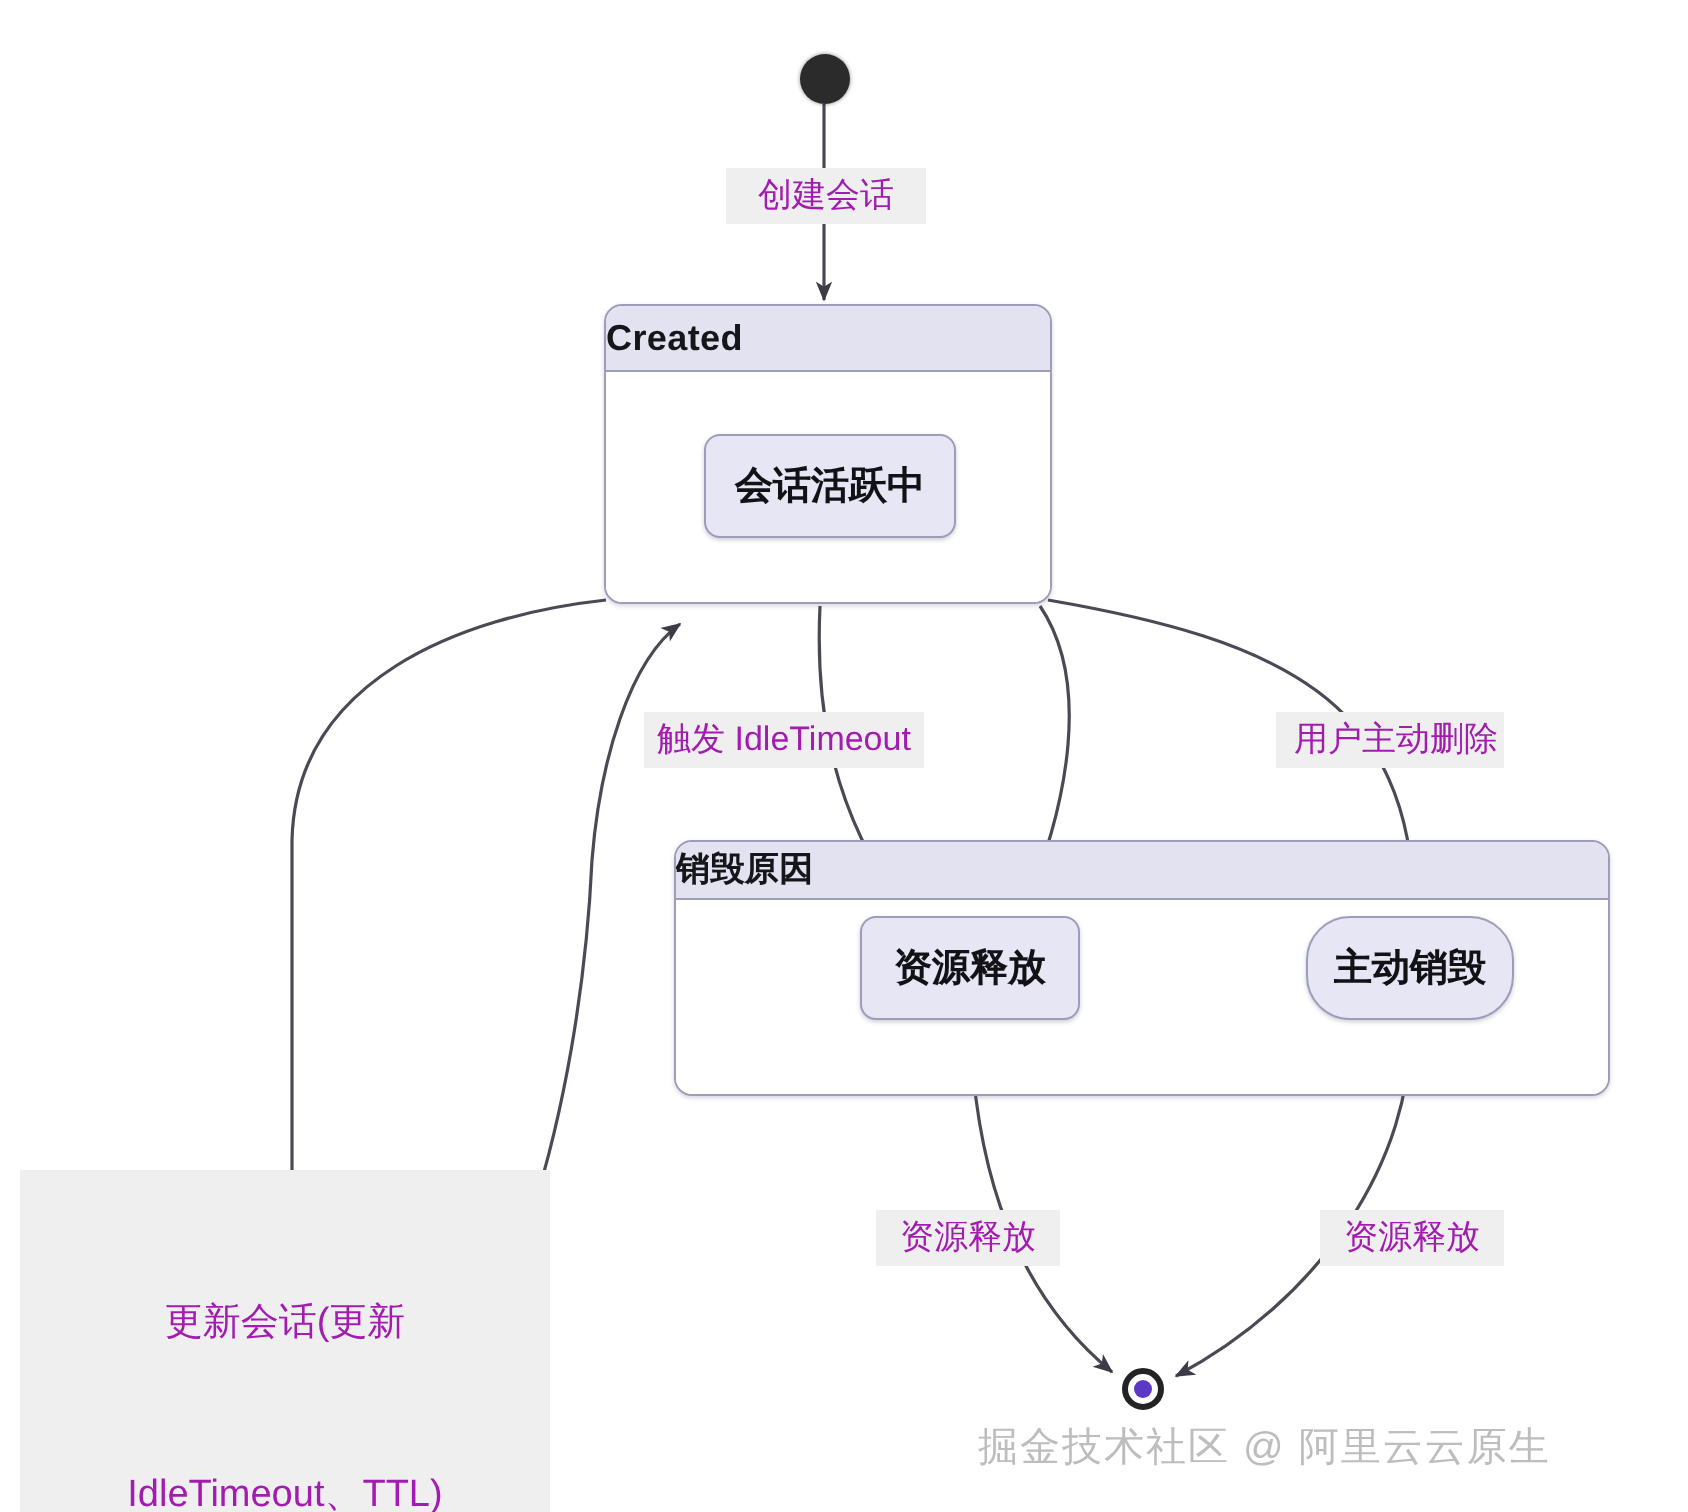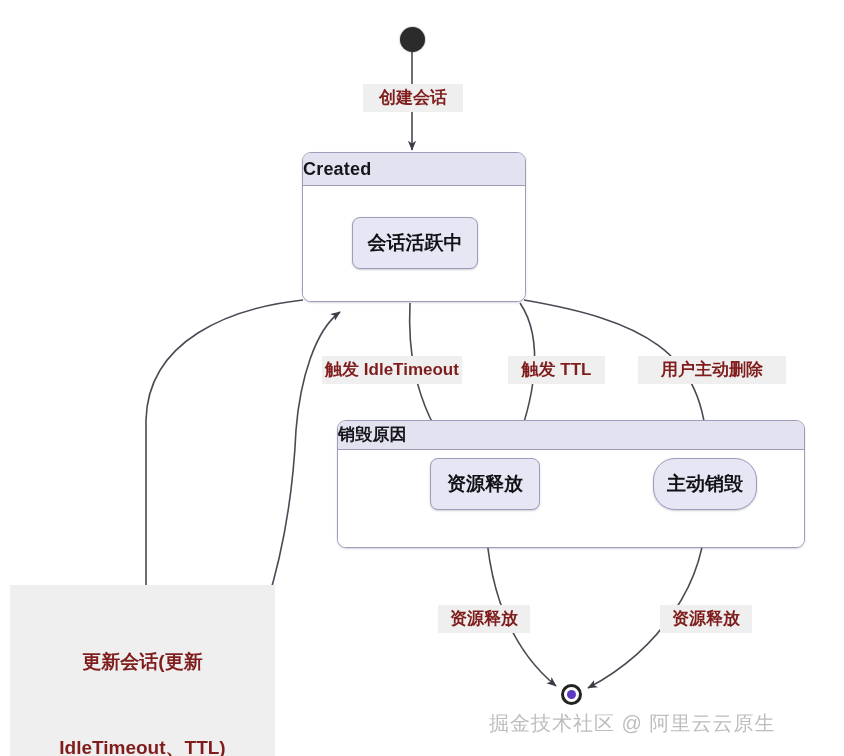--- a/index.html
+++ b/index.html
@@ -73,22 +73,22 @@
     justify-content: center;
     color: #111116;
     font-weight: 700;
     box-shadow: 0 1px 2px rgba(90,90,120,0.3);
     text-align: center;
   }
   
   .edge-label {
     position: absolute;
     background: #efefef;
-    color: #7f1d1d;
-    font-weight: 700;
+    color: #a21caf;
+    font-weight: 400;
     white-space: pre;
     line-height: 1.5;
     padding: 1px 3px;
     box-sizing: border-box;
     text-align: center;
   }
   
   .start-node {
     position: absolute;
     border-radius: 50%;
@@ -154,23 +154,22 @@
 
   <div class="node composite" style="left:302px; top:152px; width:224px; height:150px;">
     <div class="composite-title" style="height:32px; line-height:32px; font-size:18px;">Created</div>
     <div class="composite-body" style="height:116px;">
       <div class="chip" style="left:49px; top:18px; width:126px; height:52px; font-size:19px;">会话活跃中</div>
     </div>
   </div>
 
   <div class="edge-label" style="left:322px; top:356px; width:140px; font-size:17px;">触发 IdleTimeout</div>
 
-  <div class="edge-label" style="left:508px; top:356px; width:97px; font-size:17px;">触发 TTL</div>
 
-  <div class="edge-label" style="left:638px; top:356px; width:148px; font-size:17px;">用户主动删除</div>
+  <div class="edge-label" style="left:638px; top:356px; width:114px; font-size:17px;text-align:right;">用户主动删除</div>
 
   <div class="node composite" style="left:337px; top:420px; width:468px; height:128px;">
     <div class="composite-title" style="height:28px; line-height:28px; font-size:17px;">销毁原因</div>
     <div class="composite-body" style="height:88px;"></div>
     <div class="composite-footer" style="height:9px;"></div>
   </div>
 
   <div class="chip" style="left:430px; top:458px; width:110px; height:52px; font-size:19px;">资源释放</div>
 
   <div class="chip" style="left:653px; top:458px; width:104px; height:52px; font-size:19px;border-radius:22px;">主动销毁</div>

